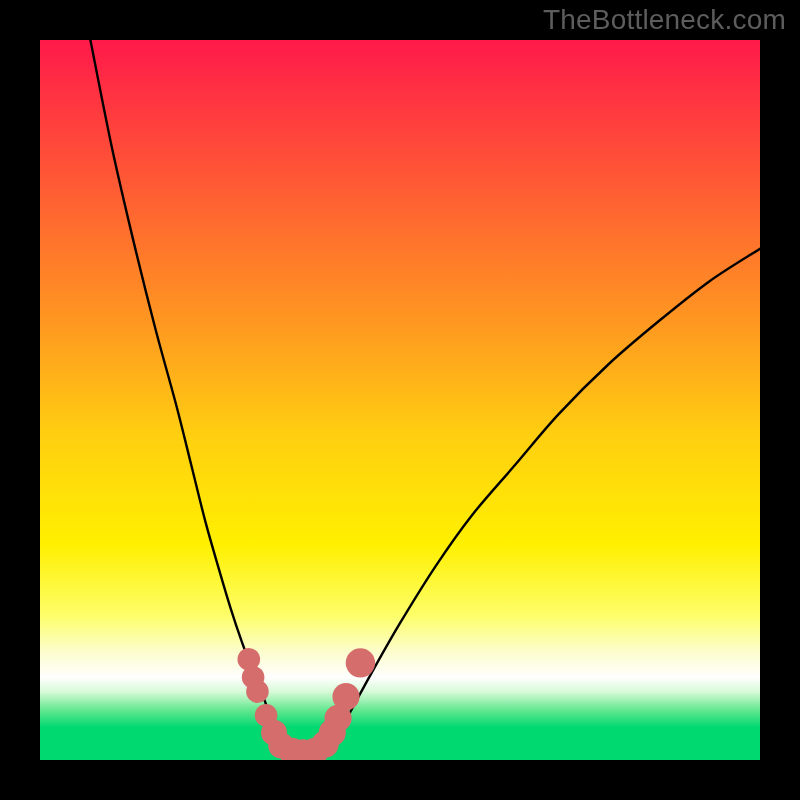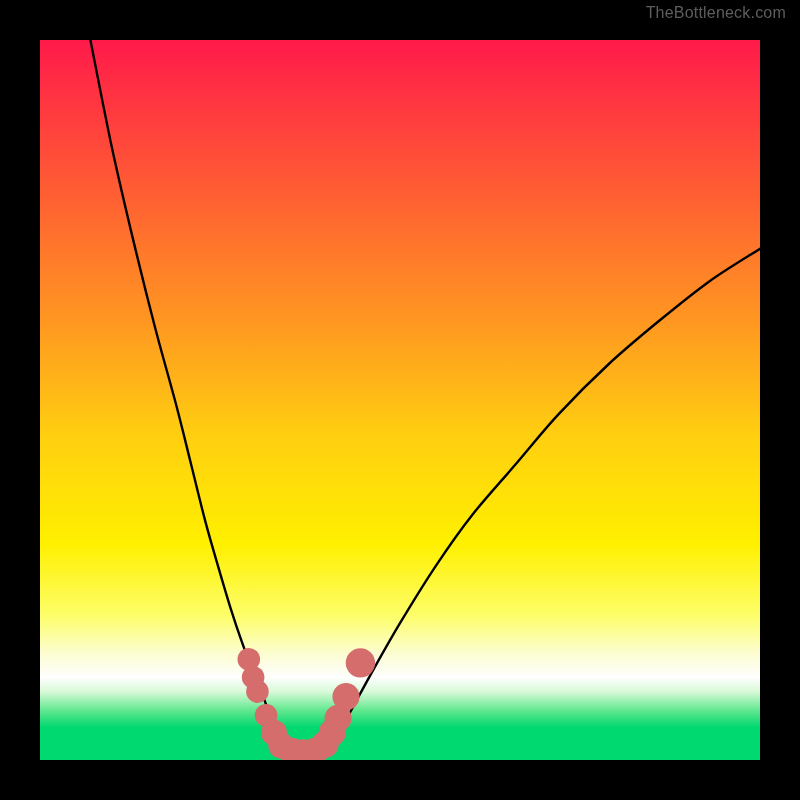--- a/index.html
+++ b/index.html
@@ -24,21 +24,21 @@
     top: 40px;
     width: 720px;
     height: 720px;
     overflow: hidden;
   }
   .watermark {
     position: absolute;
     top: 4px;
     right: 14px;
     color: #5d5d5d;
-    font-size: 16px;
+    font-size: 28px;
     font-weight: 500;
     letter-spacing: 0.2px;
     z-index: 50;
     user-select: none;
     text-align: right;
   }
   svg {
     position: absolute;
     left: 0; top: 0;
   }

